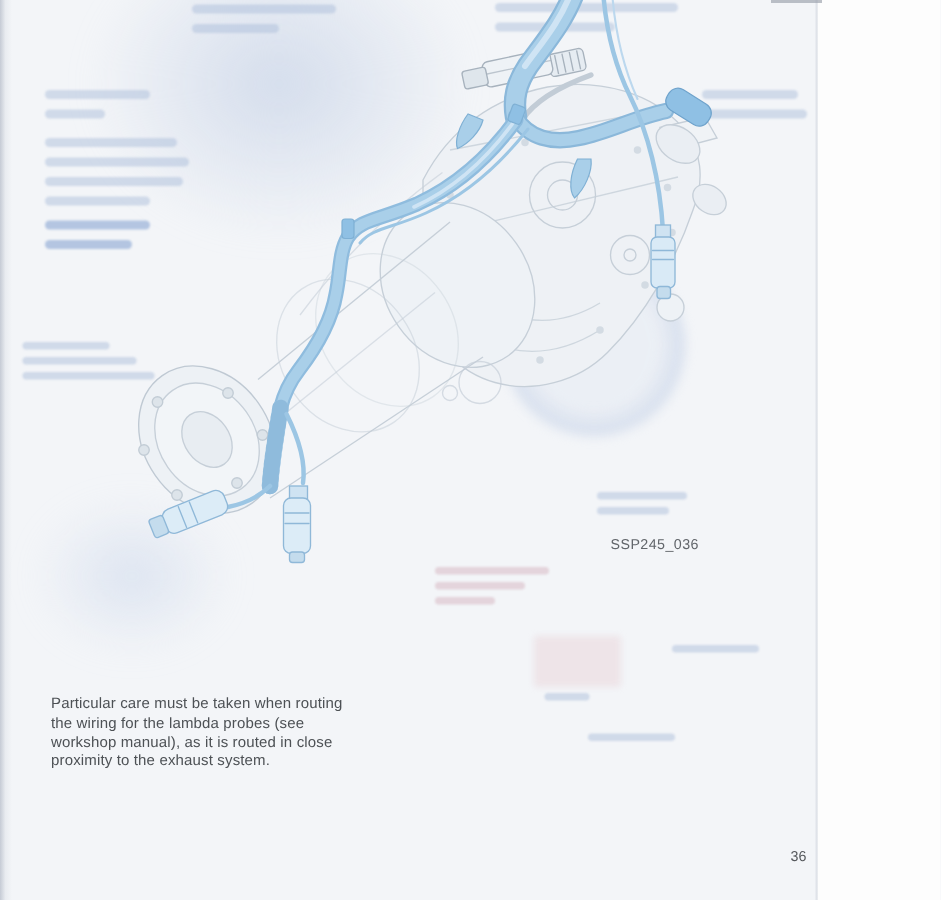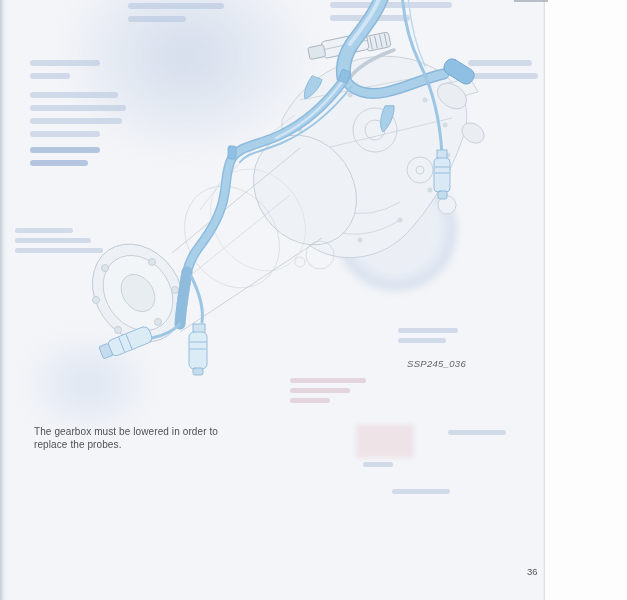--- a/index.html
+++ b/index.html
@@ -43,21 +43,21 @@
   
   .figure-svg{position:absolute;left:0;top:0;pointer-events:none;}
   
   .body-text{
     position:absolute;left:34px;width:250px;
     font-size:10px;line-height:12.8px;letter-spacing:.1px;
     color:#4d5155;white-space:pre-line;
   }
   .fig-label{
     position:absolute;left:407px;top:358px;
-    font-size:9.5px;font-style:italic;color:#62666b;letter-spacing:.3px;
+    font-size:9.5px;color:#62666b;letter-spacing:.3px;
   }
   .page-number{
     position:absolute;left:527px;top:566px;
     font-size:9.5px;color:#55585c;
   }
 </style>
 </head>
 <body>
 
 <div class="scan-page">
@@ -230,21 +230,23 @@
 
       <g fill="#a9cfe9" stroke="#7fb0d4" stroke-width="0.8">
         <path d="M 312,76 C 306,84 303,94 305,99 C 312,96 320,88 322,80 Z"></path>
         <path d="M 385,106 C 380,116 379,127 383,132 C 390,126 395,114 394,106 Z"></path>
         <rect x="228" y="146" width="8" height="13" rx="2" fill="#8fc0e4"></rect>
         <rect x="340" y="70" width="9" height="12" rx="2" fill="#8fc0e4" transform="rotate(20 344 76)"></rect>
       </g>
     </g>
   </svg>
 
-  <div class="body-text" style="top:426px">The gearbox must be lowered in order to
-replace the probes.</div>
+  <div class="body-text" style="top:464px">Particular care must be taken when routing
+the wiring for the lambda probes (see
+workshop manual), as it is routed in close
+proximity to the exhaust system.</div>
 
   <div class="fig-label">SSP245_036</div>
 
   <div class="page-number">36</div>
 </div>
 
 <div class="corner-tick"></div>
 
 </body></html>

